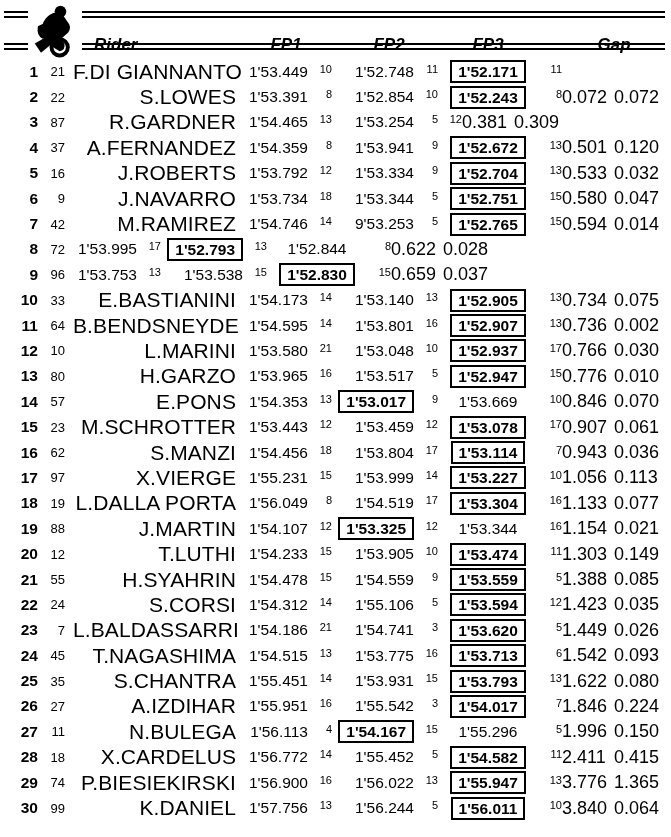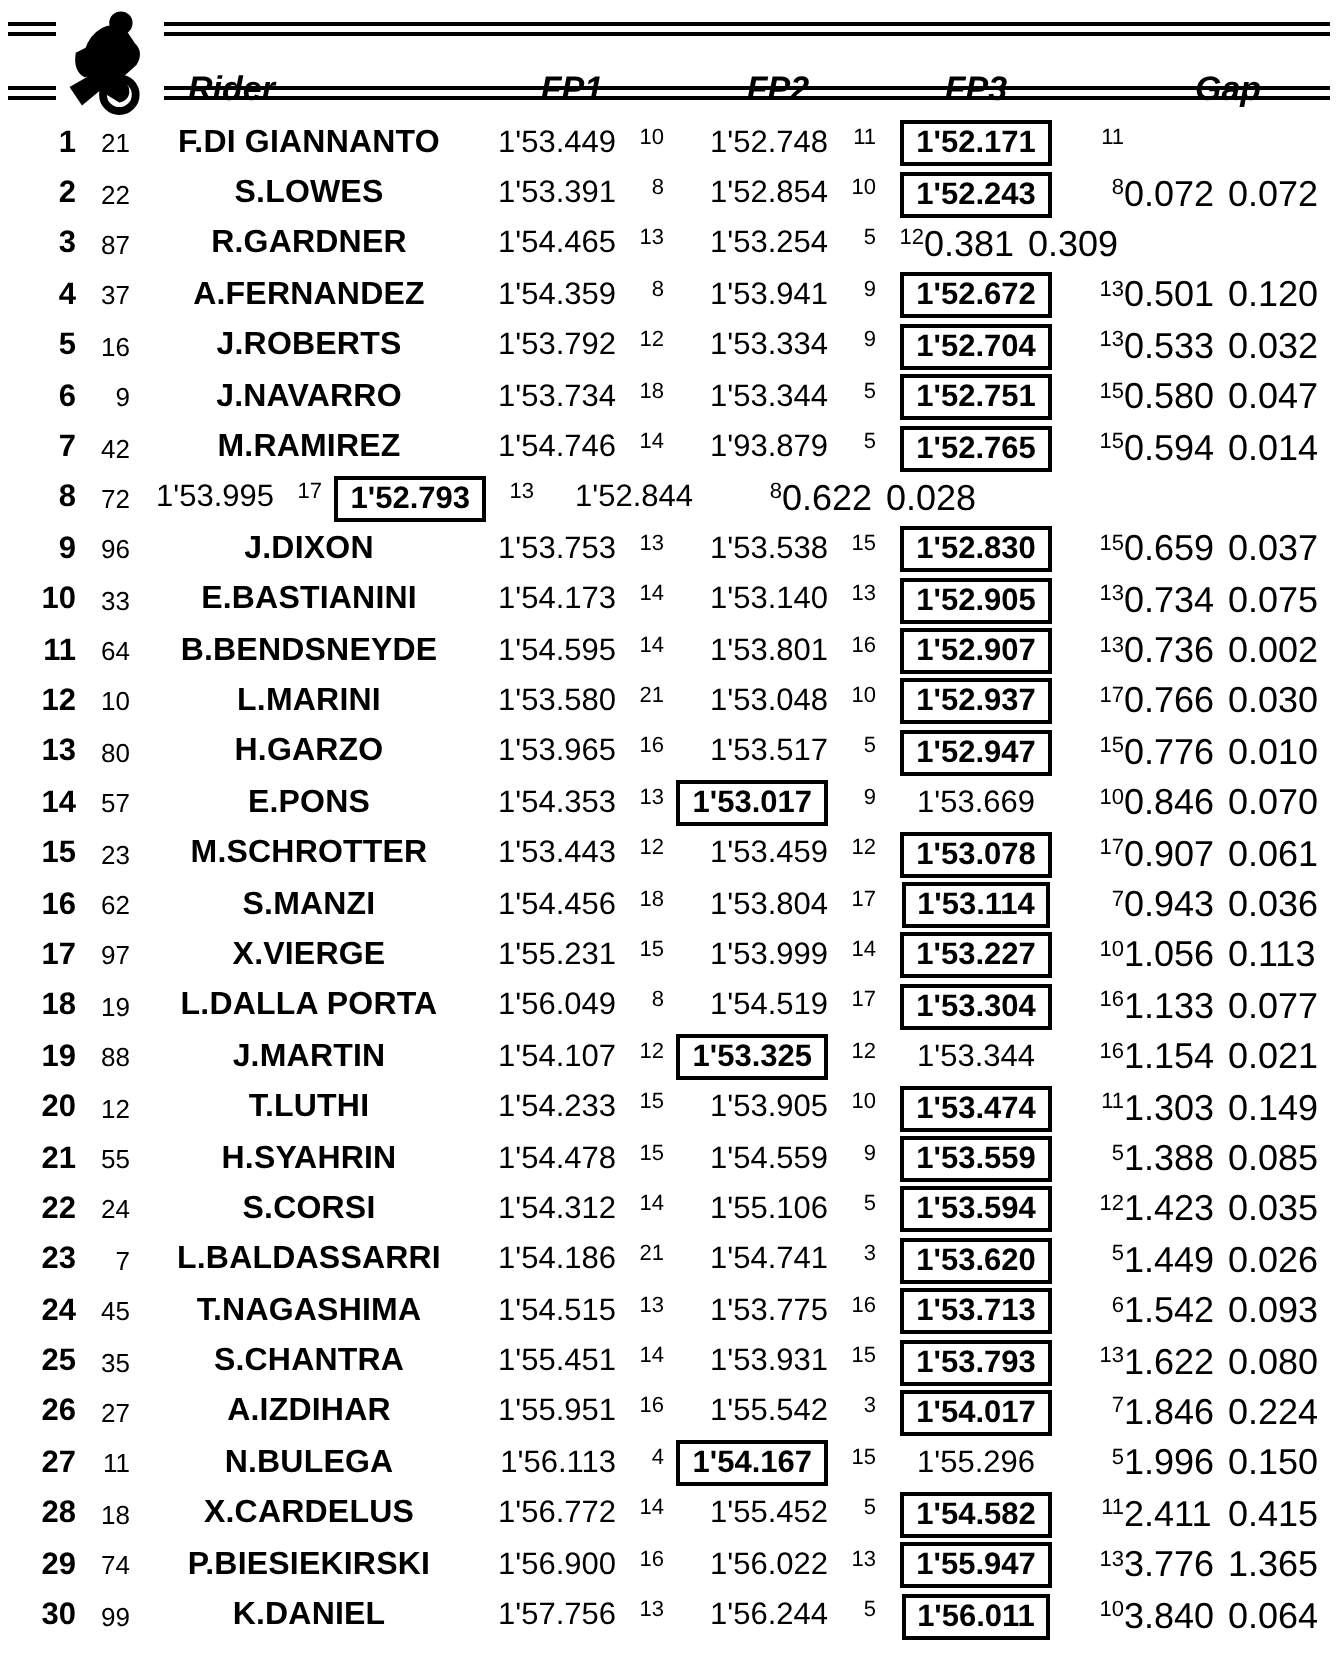--- a/index.html
+++ b/index.html
@@ -34,22 +34,22 @@
   .h-fp2   { left: 340px; width: 98px; }
   .h-fp3   { left: 440px; width: 96px; }
   .h-gap   { left: 566px; width: 96px; }
 
   
   .rows { position: absolute; top: 59px; left: 0; width: 671px; }
   .row  { display: flex; align-items: center; height: 25.4px; padding-left: 8px; }
   .c { display: block; white-space: nowrap; }
   .c.pos  { width: 30px;  text-align: right; font-weight: bold; font-size: 15.5px; }
   .c.num  { width: 27px;  text-align: right; font-size: 13px; }
-  .c.name { width: 171px; padding-left: 8px; text-align: center;
-            font-weight: bold; font-size: 16px; letter-spacing: .1px; }
+  .c.name { width: 171px; padding-left: 8px; text-align: right;
+            font-weight: normal; font-size: 21px; letter-spacing: .1px; }
   .c.time { font-size: 15.5px; }
   .c.fp1  { width: 72px;  text-align: right; }
   .c.fp2  { width: 82px;  text-align: right; }
   .c.fp3  { width: 100px; text-align: center; }
   .c.laps { width: 24px;  text-align: right; font-size: 11px; position: relative; top: -3px; }
   .c.gap  { width: 52px;  font-size: 18px; }
   .best {
     display: inline-block; font-weight: bold;
     border: 2px solid #000; padding: 0 6px; line-height: 19px;
   }
@@ -159,21 +159,21 @@
         <span class="c laps">15</span>
         <span class="c gap">0.580</span>
         <span class="c gap">0.047</span>
       </div>
       <div class="row">
         <span class="c pos">7</span>
         <span class="c num">42</span>
         <span class="c name">M.RAMIREZ</span>
         <span class="c time fp1"><span>1'54.746</span></span>
         <span class="c laps">14</span>
-        <span class="c time fp2"><span>1'93.879</span></span>
+        <span class="c time fp2"><span>9'53.253</span></span>
         <span class="c laps">5</span>
         <span class="c time fp3"><span class="best">1'52.765</span></span>
         <span class="c laps">15</span>
         <span class="c gap">0.594</span>
         <span class="c gap">0.014</span>
       </div>
       <div class="row">
         <span class="c pos">8</span>
         <span class="c num">72</span>
         <span class="c time fp1"><span>1'53.995</span></span>
@@ -181,21 +181,20 @@
         <span class="c time fp2"><span class="best">1'52.793</span></span>
         <span class="c laps">13</span>
         <span class="c time fp3"><span>1'52.844</span></span>
         <span class="c laps">8</span>
         <span class="c gap">0.622</span>
         <span class="c gap">0.028</span>
       </div>
       <div class="row">
         <span class="c pos">9</span>
         <span class="c num">96</span>
-        <span class="c name">J.DIXON</span>
         <span class="c time fp1"><span>1'53.753</span></span>
         <span class="c laps">13</span>
         <span class="c time fp2"><span>1'53.538</span></span>
         <span class="c laps">15</span>
         <span class="c time fp3"><span class="best">1'52.830</span></span>
         <span class="c laps">15</span>
         <span class="c gap">0.659</span>
         <span class="c gap">0.037</span>
       </div>
       <div class="row">

